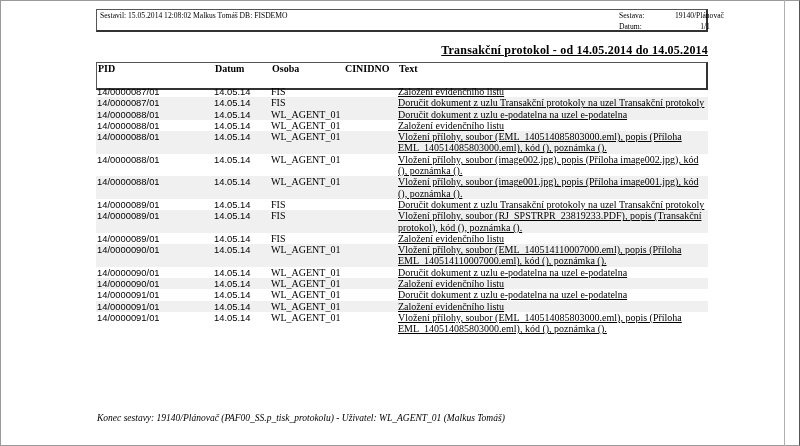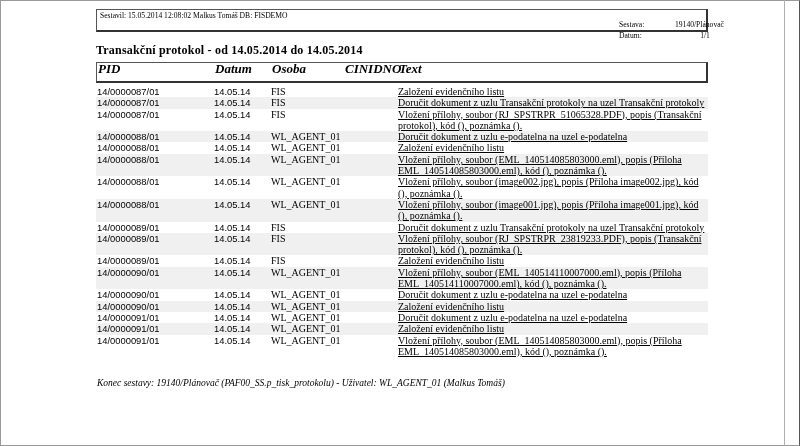--- a/index.html
+++ b/index.html
@@ -42,47 +42,46 @@
     }
     .header-left {
       position: absolute;
       left: 3px; top: 0;
       white-space: nowrap;
     }
     .header-right {
       position: absolute;
       left: 522px; top: 0;
       white-space: nowrap;
-      margin-top: 9px;
     }
     .hr-row { display: flex; }
     .hr-label { width: 56px; }
     .hr-value { width: 30px; text-align: center; }
     .hr-value.page { text-align: center; padding-left: 15px; }
     .report-title {
       position: absolute;
       left: 96px; top: 43px;
       width: 612px;
-      text-align: left;
+      text-align: right;
       font-weight: bold;
       font-size: 12px;
       letter-spacing: 0.2px;
+      text-decoration: underline;
     }
     .table-head {
       position: absolute;
       left: 96px; top: 62px;
-      width: 612px; height: 21px;
+      width: 612px; height: 28px;
       border: 1px solid #555;
       border-right: 2px solid #333;
       border-bottom: 2px solid #333;
       box-sizing: border-box;
       font-weight: bold;
-      font-size: 13px;
+      font-size: 10px;
       line-height: 11px;
-      font-style: italic;
     }
     .th {
       position: absolute;
       top: 0;
       white-space: nowrap;
     }
     .rows {
       position: absolute;
       left: 96px; top: 86px;
       width: 612px;
@@ -108,21 +107,21 @@
       position: relative;
       margin-left: 302px;
       width: 310px;
       font-family: "Liberation Serif", serif;
       font-size: 10px;
       white-space: normal;
       text-decoration: underline;
     }
     .footer {
       position: absolute;
-      left: 97px; top: 378px;
+      left: 97px; top: 413px;
       font-style: italic;
       font-size: 9.5px;
       white-space: nowrap;
     }
   </style>
 </head>
 <body>
 
 <div class="frame"></div>
 <div class="right-rule"></div>
@@ -166,21 +165,20 @@
       <span class="cell c-date">14.05.14</span>
       <span class="cell c-osoba">FIS</span>
       <span class="cell c-cin"></span>
       <div class="c-text">Doručit dokument z uzlu Transakční protokoly na uzel Transakční protokoly</div>
     </div>
     <div class="row">
       <span class="cell c-pid">14/0000087/01</span>
       <span class="cell c-date">14.05.14</span>
       <span class="cell c-osoba">FIS</span>
       <span class="cell c-cin"></span>
-      <div class="c-text">Vložení přílohy, soubor (RJ_SPSTRPR_51065328.PDF), popis (Transakční protokol), kód (), poznámka ().</div>
     </div>
     <div class="row shade">
       <span class="cell c-pid">14/0000088/01</span>
       <span class="cell c-date">14.05.14</span>
       <span class="cell c-osoba">WL_AGENT_01</span>
       <span class="cell c-cin"></span>
       <div class="c-text">Doručit dokument z uzlu e-podatelna na uzel e-podatelna</div>
     </div>
     <div class="row">
       <span class="cell c-pid">14/0000088/01</span>

